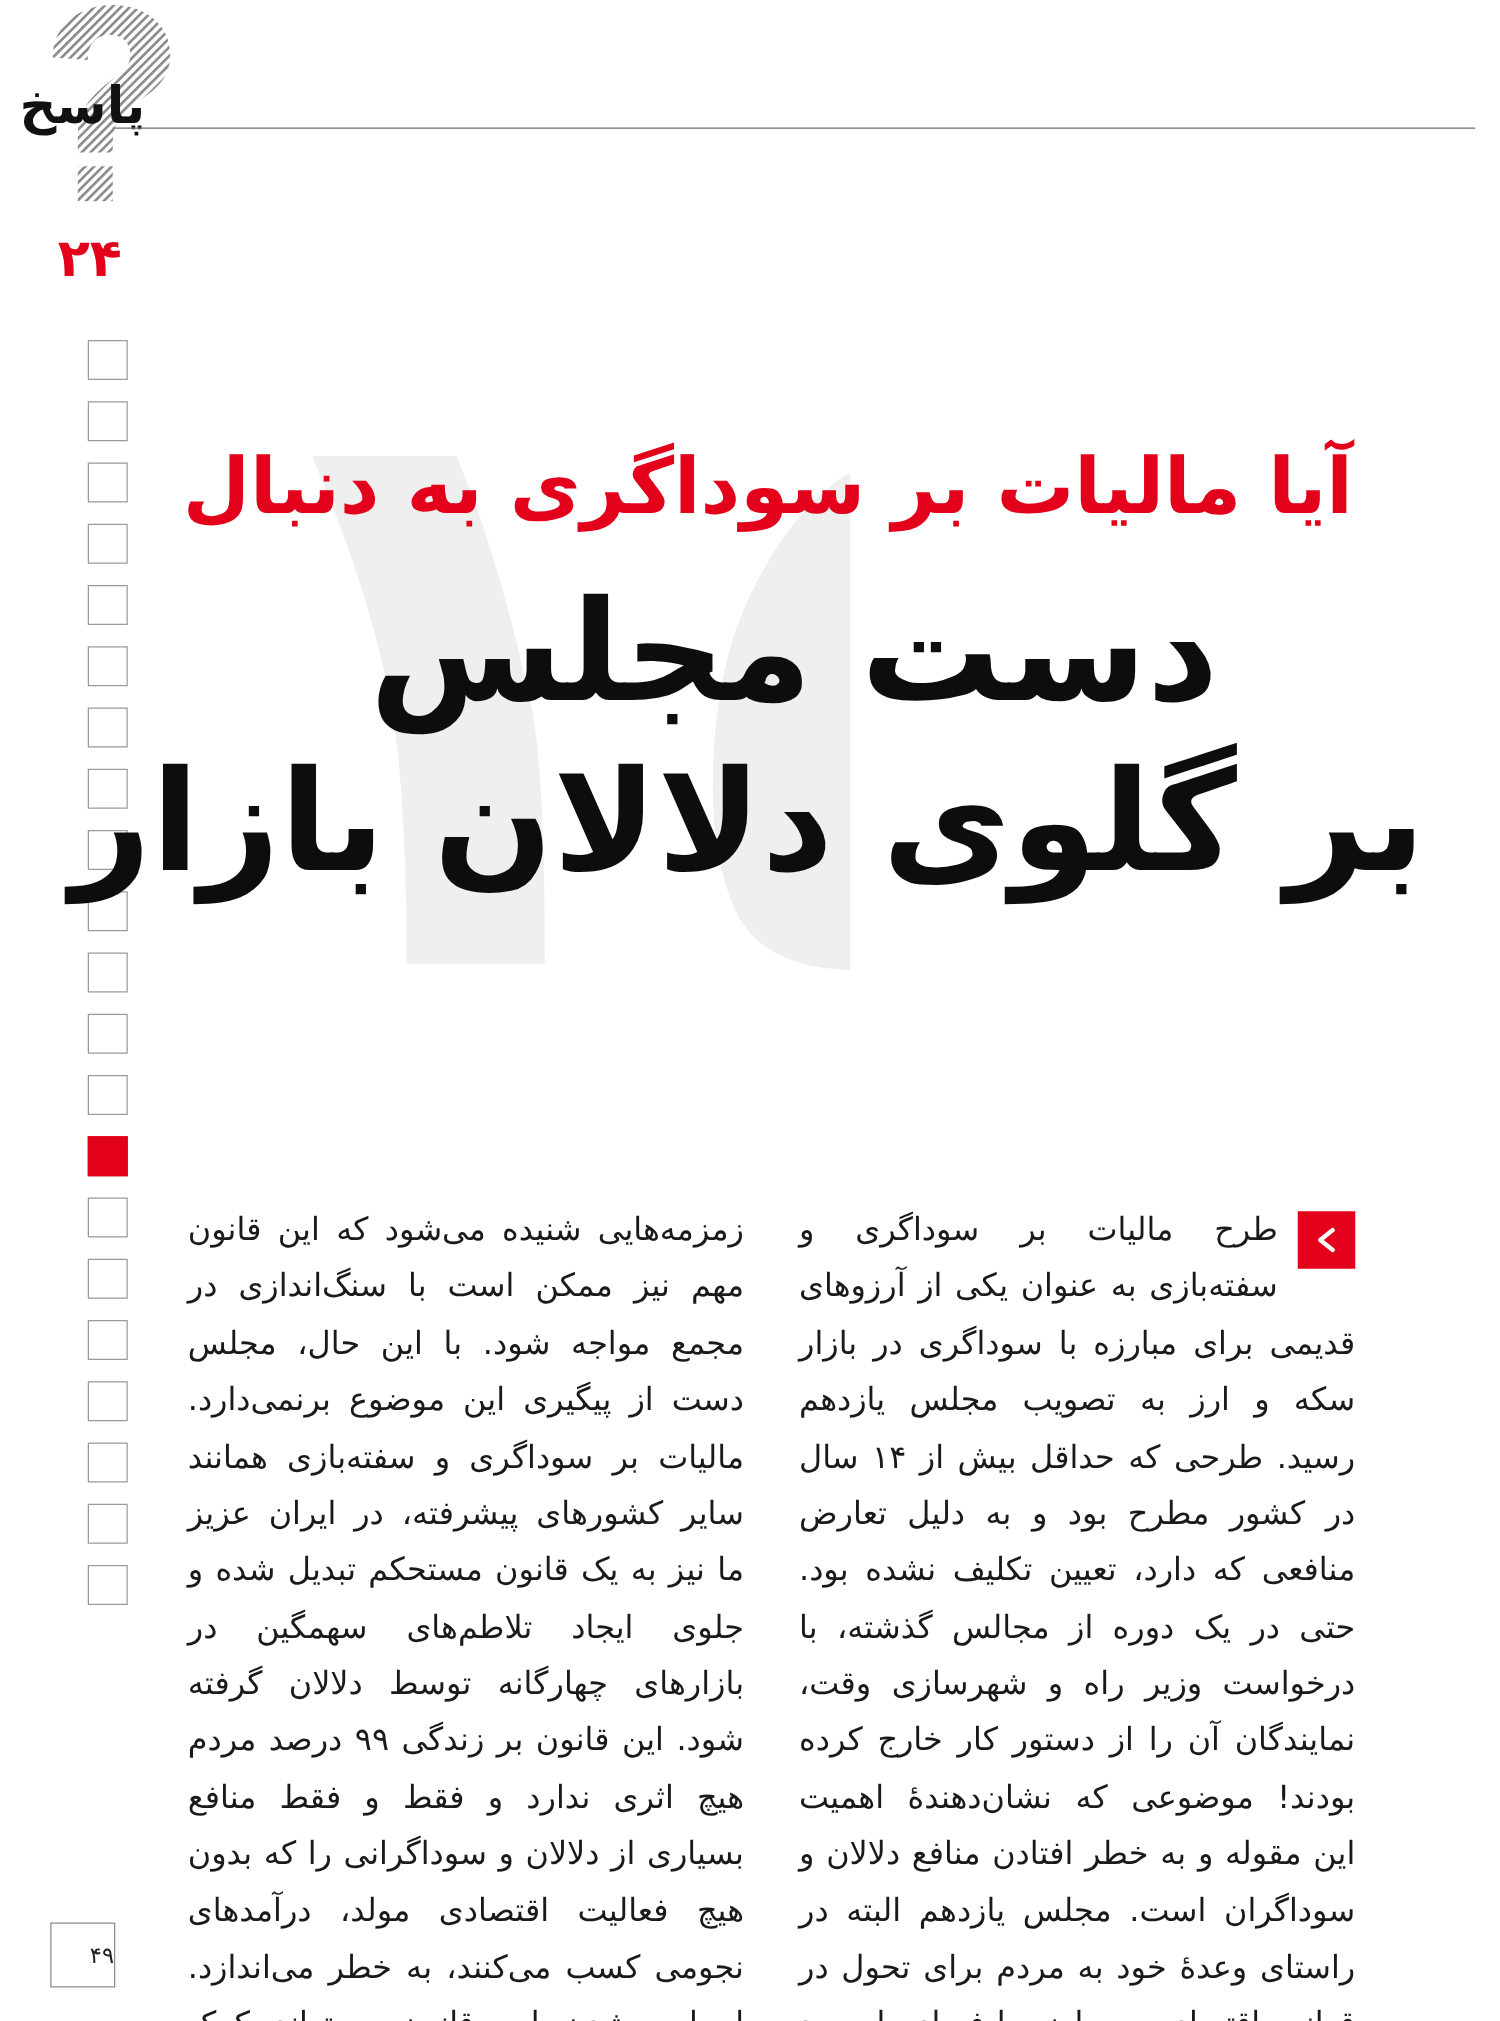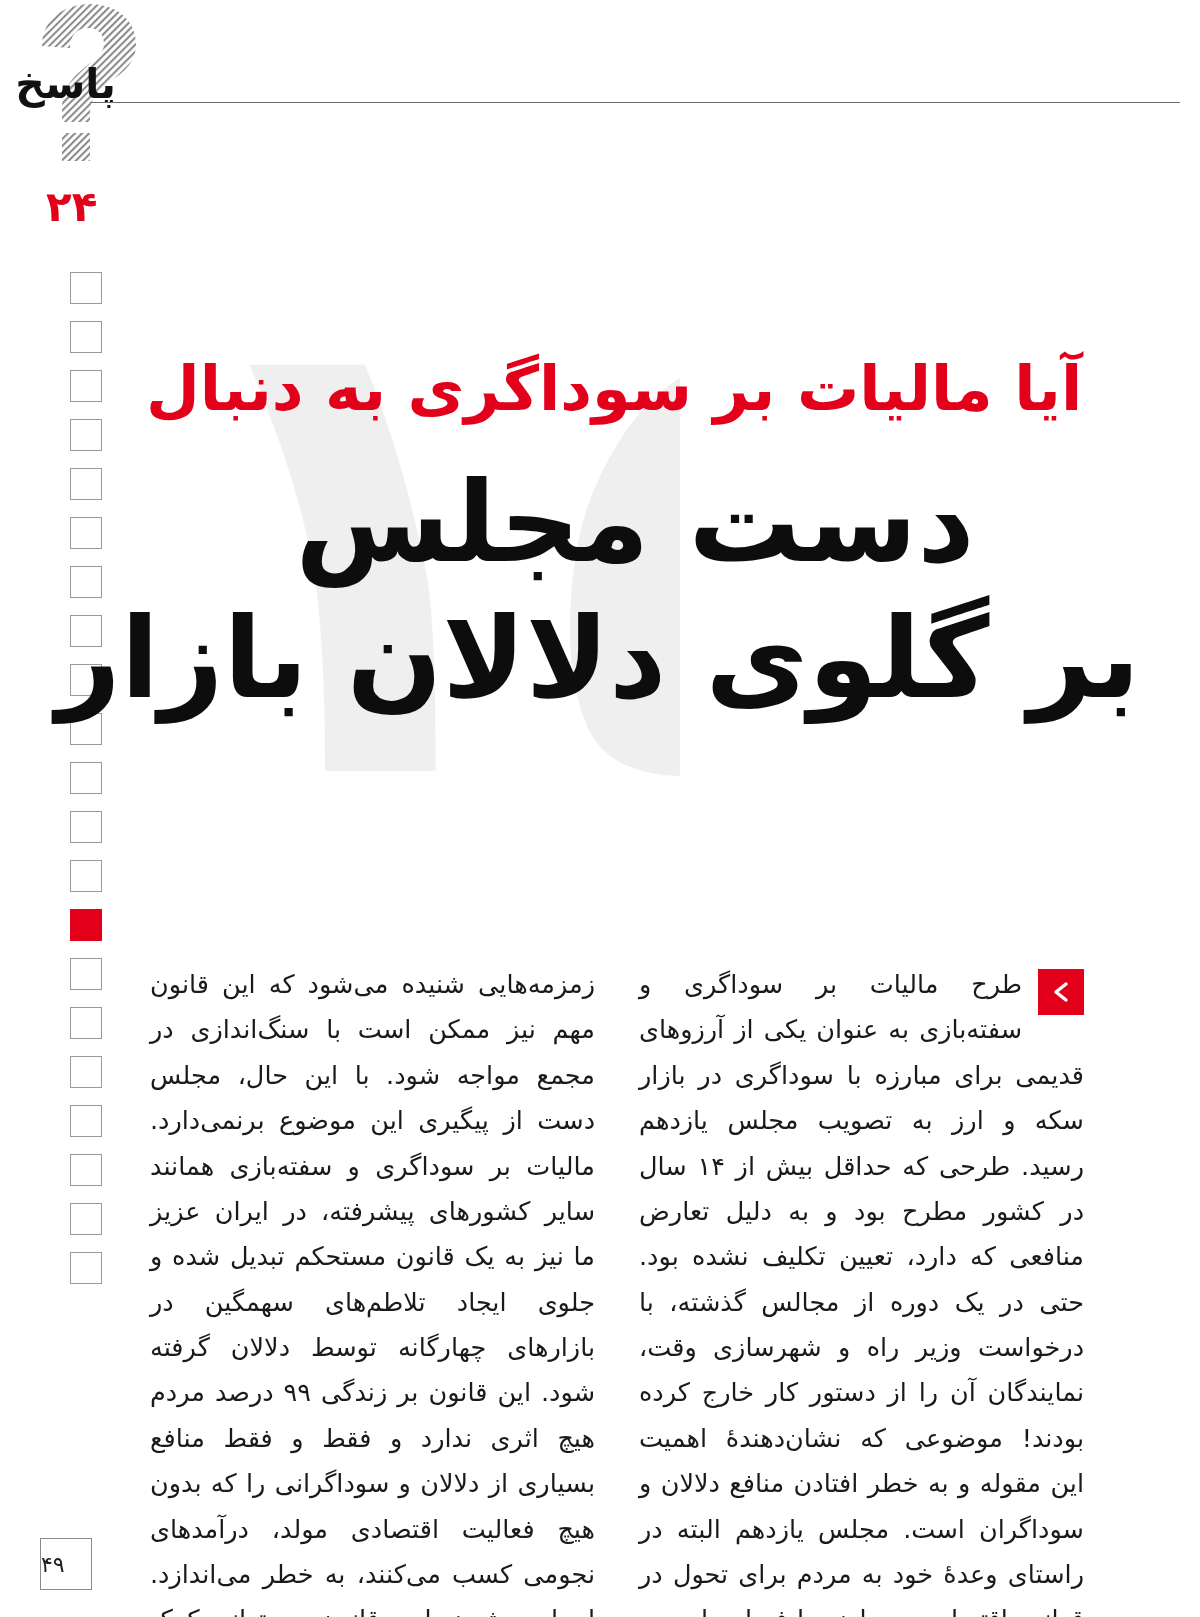--- a/index.html
+++ b/index.html
@@ -96,22 +96,22 @@
   .page-no {
     position: absolute;
     left: 40px;
     top: 1538px;
     width: 52px;
     height: 52px;
     box-sizing: border-box;
     border: 1px solid #8b8b8b;
     display: flex;
     align-items: center;
-    justify-content: flex-end;
-    font-size: 22px;
+    justify-content: flex-start;
+    font-size: 18px;
     color: #222;
     direction: rtl;
   }
 
   
   .watermark {
     position: absolute;
     left: 160px;
     top: 300px;
     width: 520px;

